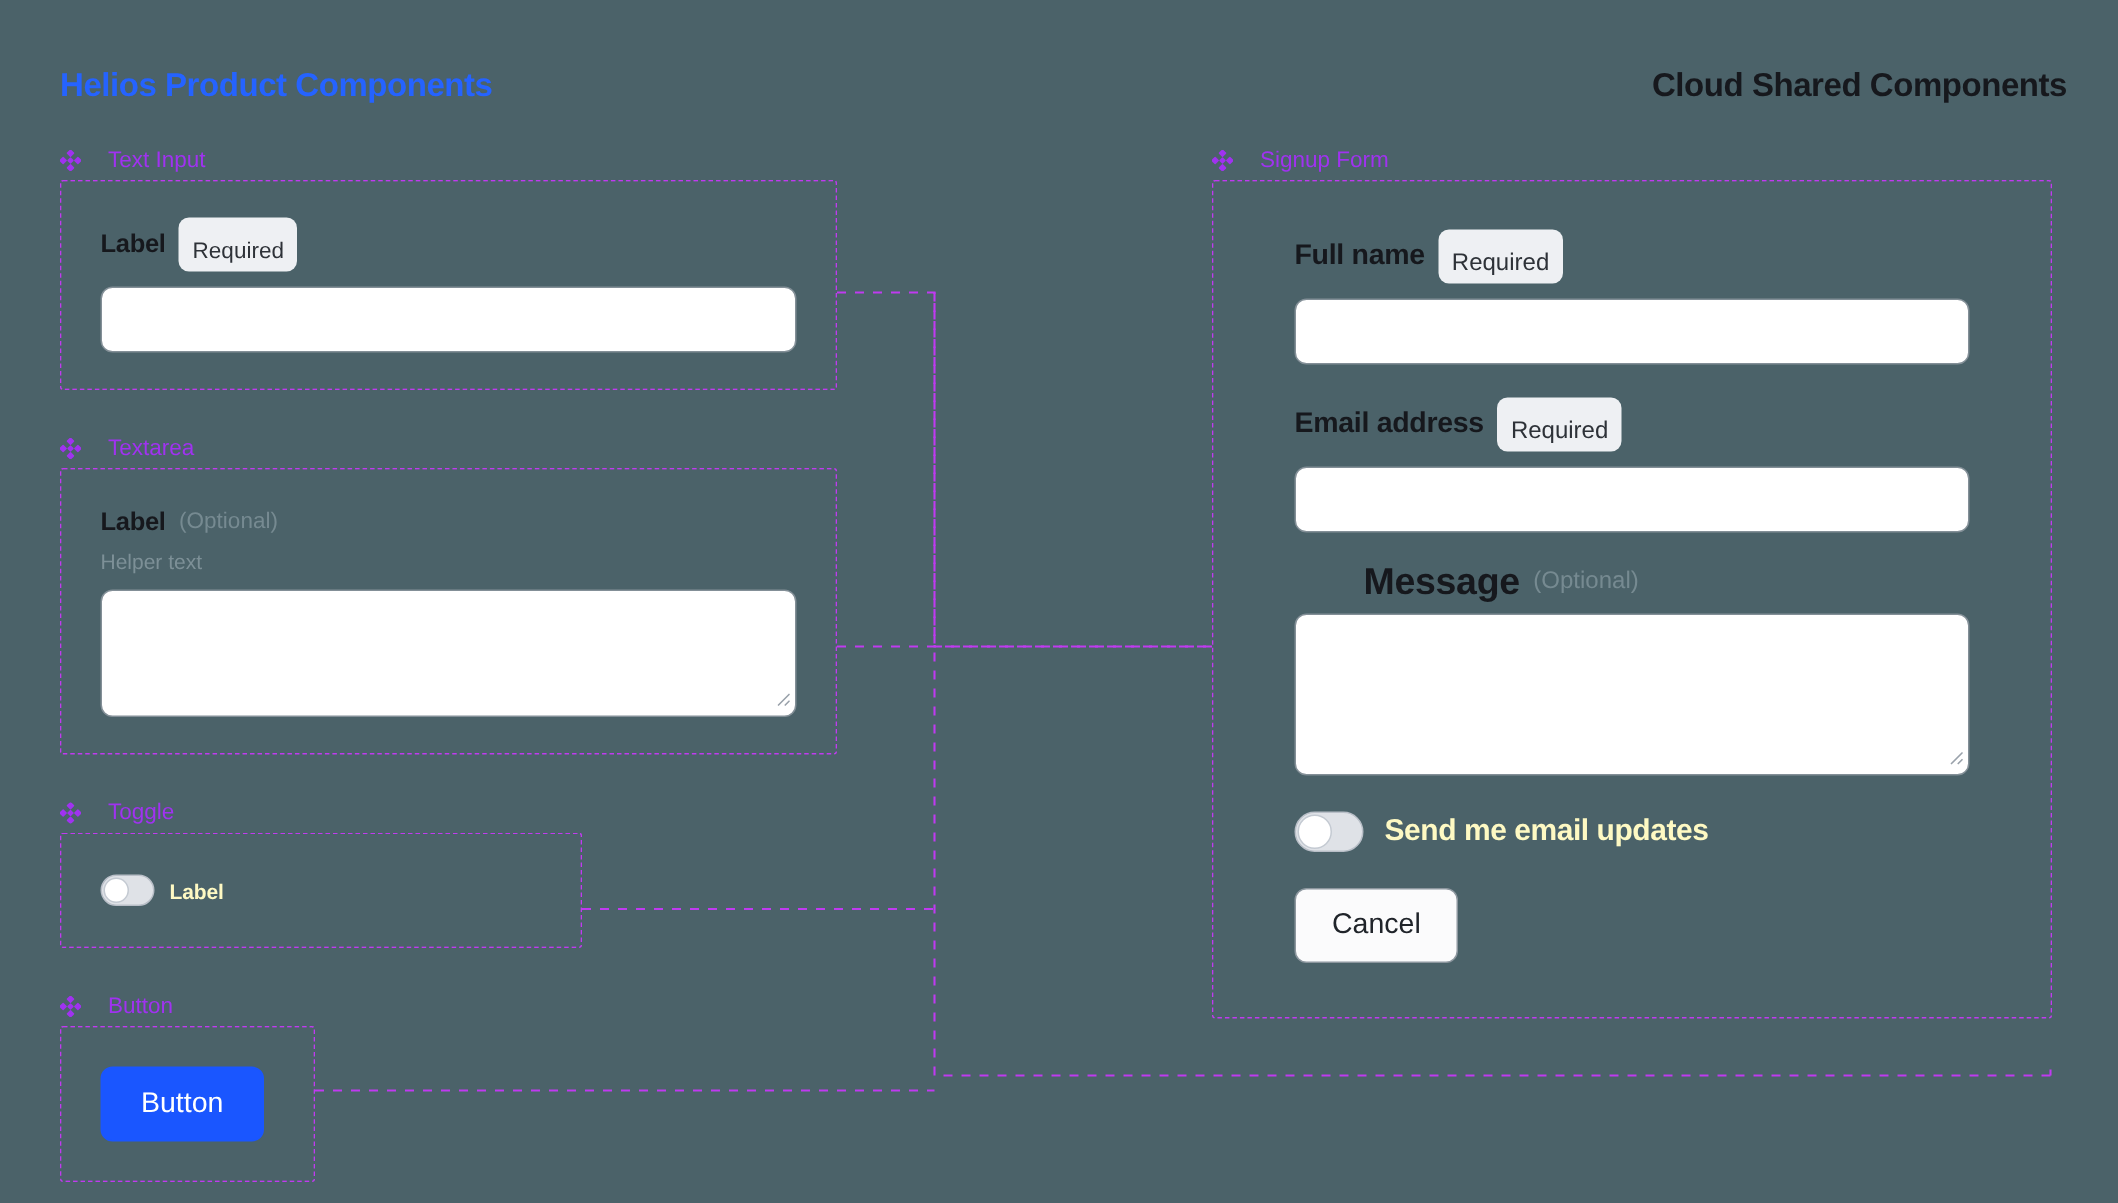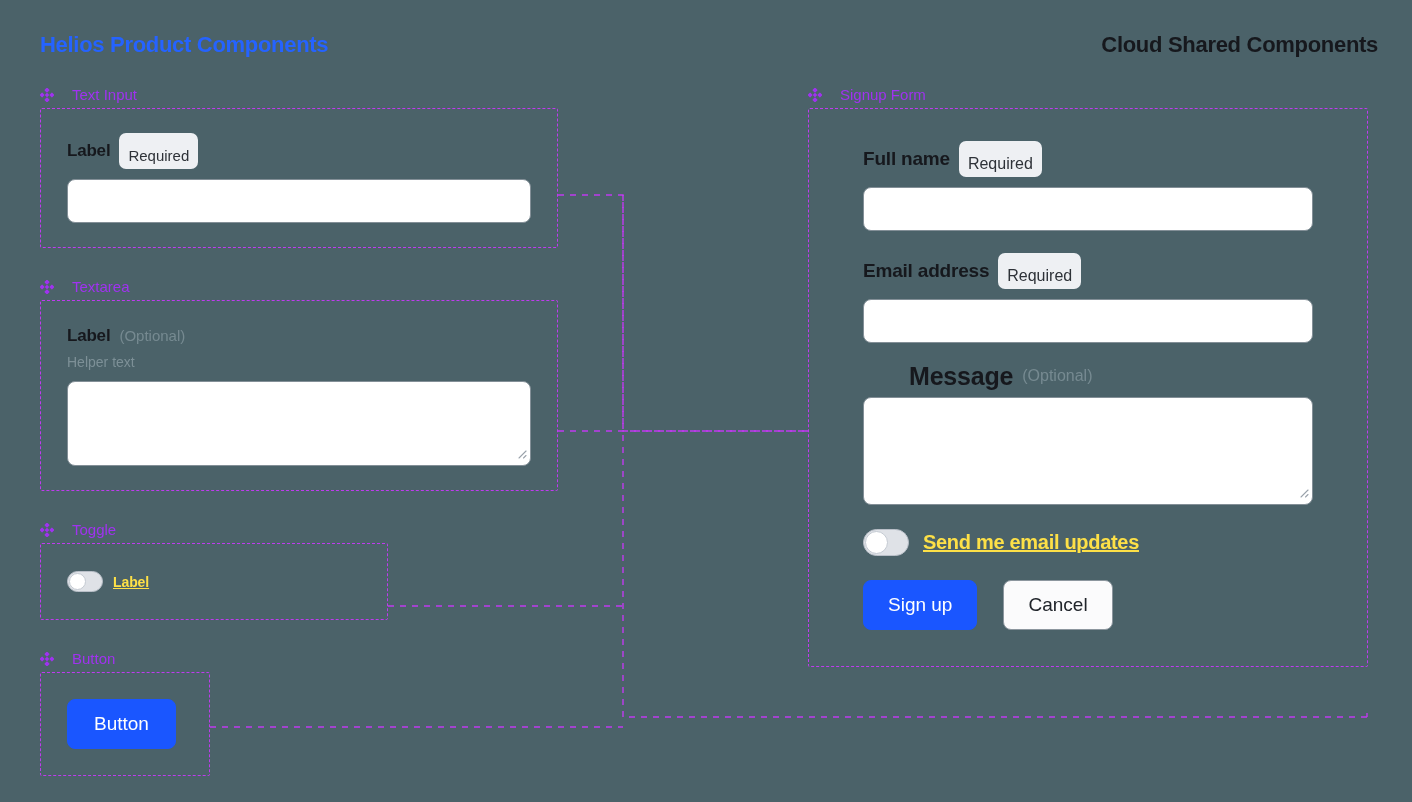--- a/index.html
+++ b/index.html
@@ -31,20 +31,21 @@
   }
   #left-column  { left: 40px;  top: 30px; width: 600px; }
   #right-column { left: 808px; top: 30px; width: 570px; }
 
   .panel-title {
     font-size: 22px;
     font-weight: bold;
     letter-spacing: -0.3px;
     line-height: 30px;
     margin-bottom: 26px;
+    margin-top: 12px;
   }
   #left-column .panel-title  { color: #2563ff; }
   #right-column .panel-title { color: #16181d; text-align: right; }
 
   
   .group-label {
     display: flex;
     align-items: center;
     gap: 18px;
     color: #a032f0;
@@ -165,23 +166,22 @@
     width: 46px; height: 27px;
     border-radius: 14px;
     flex: 0 0 46px;
   }
   .toggle-switch.lg .knob {
     width: 23px; height: 23px;
   }
   .toggle-label {
     font-size: 14px;
     font-weight: bold;
-    color: #fde047;
+    color: #fef9c3;
     letter-spacing: -0.1px;
-    text-decoration: underline;
   }
   .toggle-label.lg {
     font-size: 20px;
     letter-spacing: -0.3px;
   }
 
   
   .btn {
     font-family: "Liberation Sans", sans-serif;
     border-radius: 8px;
@@ -384,18 +384,17 @@
     </div>
 
     <div class="toggle-row" style="margin-top:24px; gap:14px;">
       <div class="toggle-switch lg">
         <div class="knob"></div>
       </div>
       <span class="toggle-label lg">Send me email updates</span>
     </div>
 
     <div class="form-actions">
-      <button class="btn btn-primary">Sign up</button>
       <button class="btn btn-secondary">Cancel</button>
     </div>
 
   </div>
 </div>
 
 </body></html>

